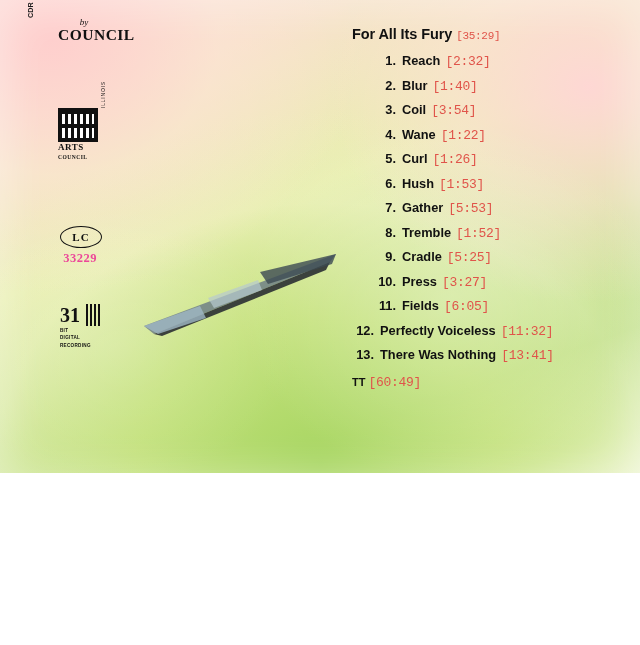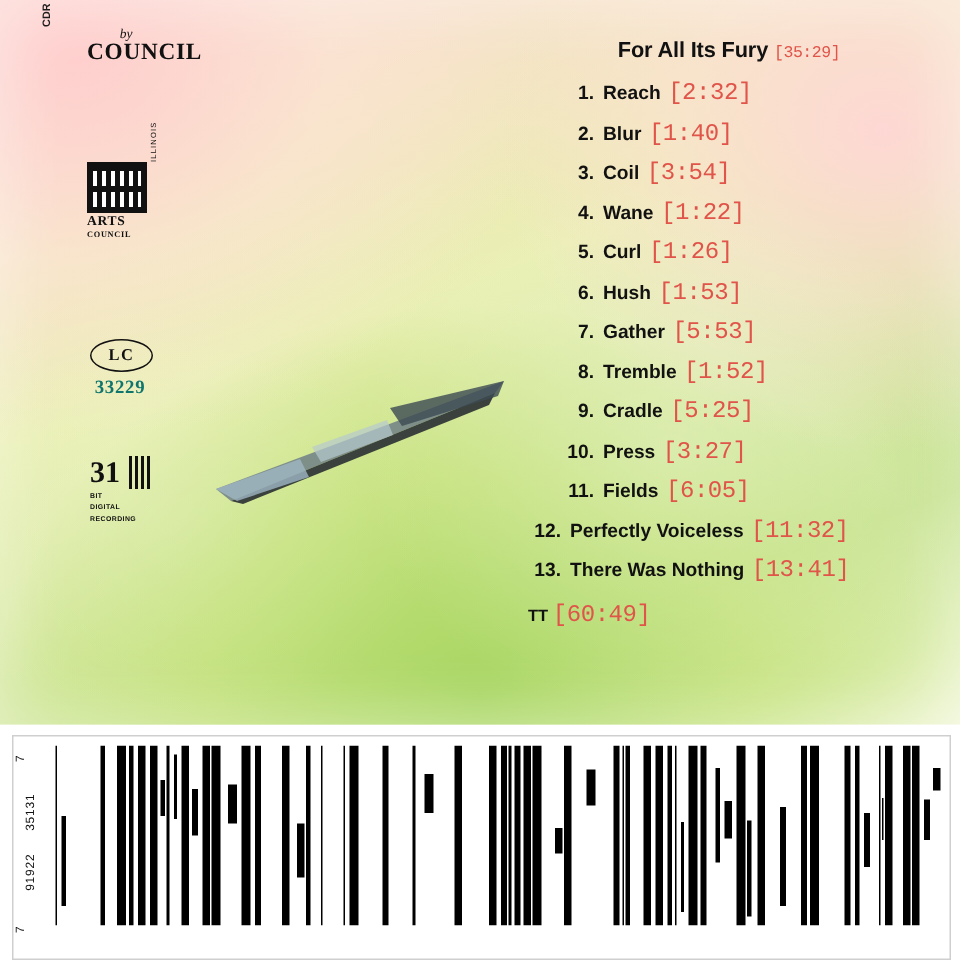--- a/index.html
+++ b/index.html
@@ -4,21 +4,21 @@
 <style>
   html,body{margin:0;padding:0;}
   body{
     width:640px;height:645px;
     background:#ffffff;
     font-family:"Liberation Sans", sans-serif;
     overflow:hidden;
   }
   .page{
     position:relative;
-    width:640px;height:645px;
+    width:640px;height:473px;
     overflow:hidden;
   }
   
   .bg{
     position:absolute;left:0;top:0;width:640px;height:483px;
     background:
       radial-gradient(ellipse 360px 300px at 92% 18%, rgba(255,214,214,0.95) 0%, rgba(255,224,216,0.55) 38%, rgba(255,255,255,0) 72%),
       radial-gradient(ellipse 420px 340px at 8% 8%, rgba(255,205,205,0.9) 0%, rgba(255,228,216,0.5) 40%, rgba(255,255,255,0) 75%),
       radial-gradient(ellipse 520px 420px at 50% 96%, rgba(168,214,98,0.95) 0%, rgba(196,226,120,0.75) 35%, rgba(233,243,190,0.35) 62%, rgba(255,255,255,0) 85%),
       linear-gradient(160deg, #f9d9d4 0%, #f6e2c9 18%, #e9eeae 42%, #c9e28c 62%, #b7db7b 78%, #d9ecb0 92%, #f3f7df 100%);
@@ -110,21 +110,21 @@
   }
   .lc-oval{
     width:40px;height:20px;border:1.6px solid #111;border-radius:50%;
     display:flex;align-items:center;justify-content:center;
     font-family:"Liberation Serif", serif;
     font-size:11px;font-weight:bold;color:#111;letter-spacing:1px;
   }
   .lc-num{
     margin-top:3px;
     font-family:"Liberation Serif", serif;
-    font-size:12.5px;font-weight:bold;color:#0f766e;letter-spacing:0.5px;
+    font-size:12.5px;font-weight:bold;color:#ec4899;letter-spacing:0.5px;
     text-align:center;width:40px;
   }
   .bitbox{
     position:absolute;left:60px;top:305px;width:46px;
   }
   .bit-num{
     font-family:"Liberation Serif", serif;
     font-size:20px;font-weight:bold;color:#111;line-height:20px;
   }
   .bit-lines{
@@ -137,27 +137,26 @@
   }
   
   .tracks{
     position:absolute;
     left:352px;top:26px;width:268px;
     color:#111;
   }
   .t-head{
     font-size:14.5px;font-weight:bold;letter-spacing:-0.1px;
     margin-bottom:11px;
-    text-align:center;
   }
   .dur{
     font-family:"Liberation Mono", monospace;
     color:#e0544a;
     font-weight:normal;
-    font-size:16px;
+    font-size:13px;
     letter-spacing:-0.3px;
   }
   .t-row{
     display:flex;
     align-items:baseline;
     margin-bottom:8.5px;
     font-size:12.8px;
     font-weight:bold;
   }
   .t-row.indent{ padding-left:22px; }

